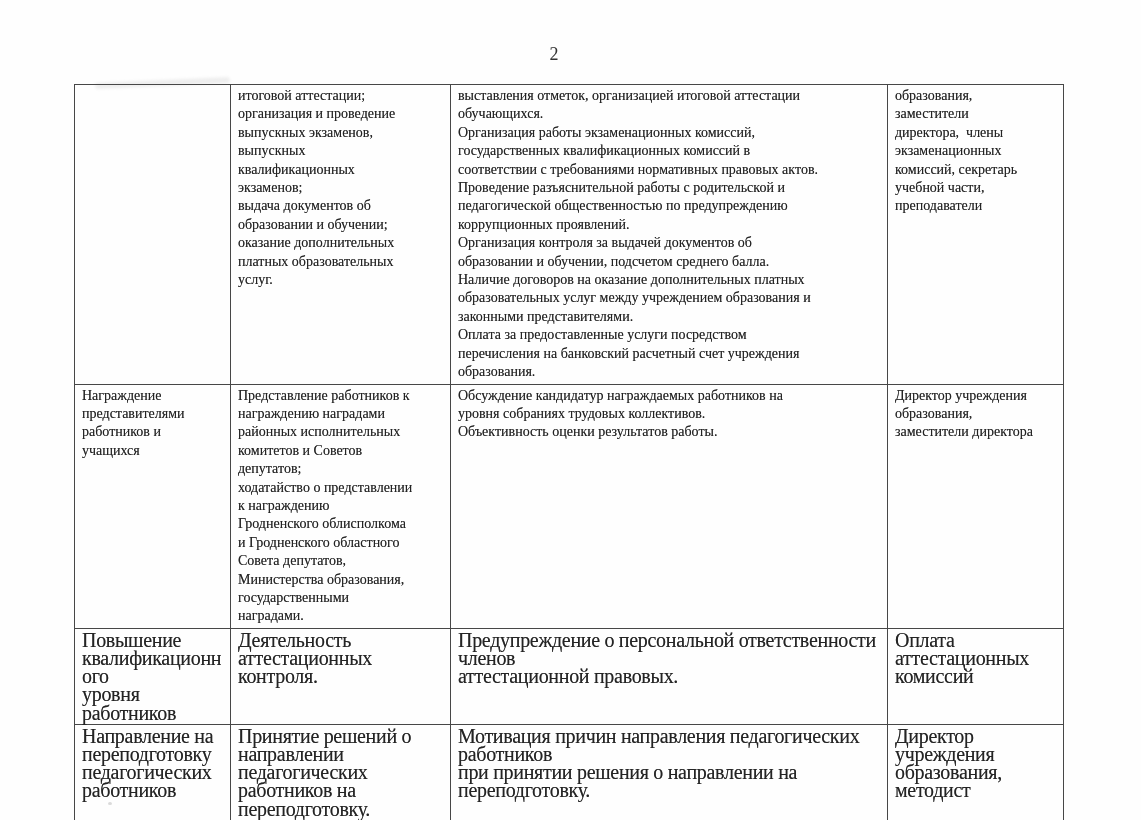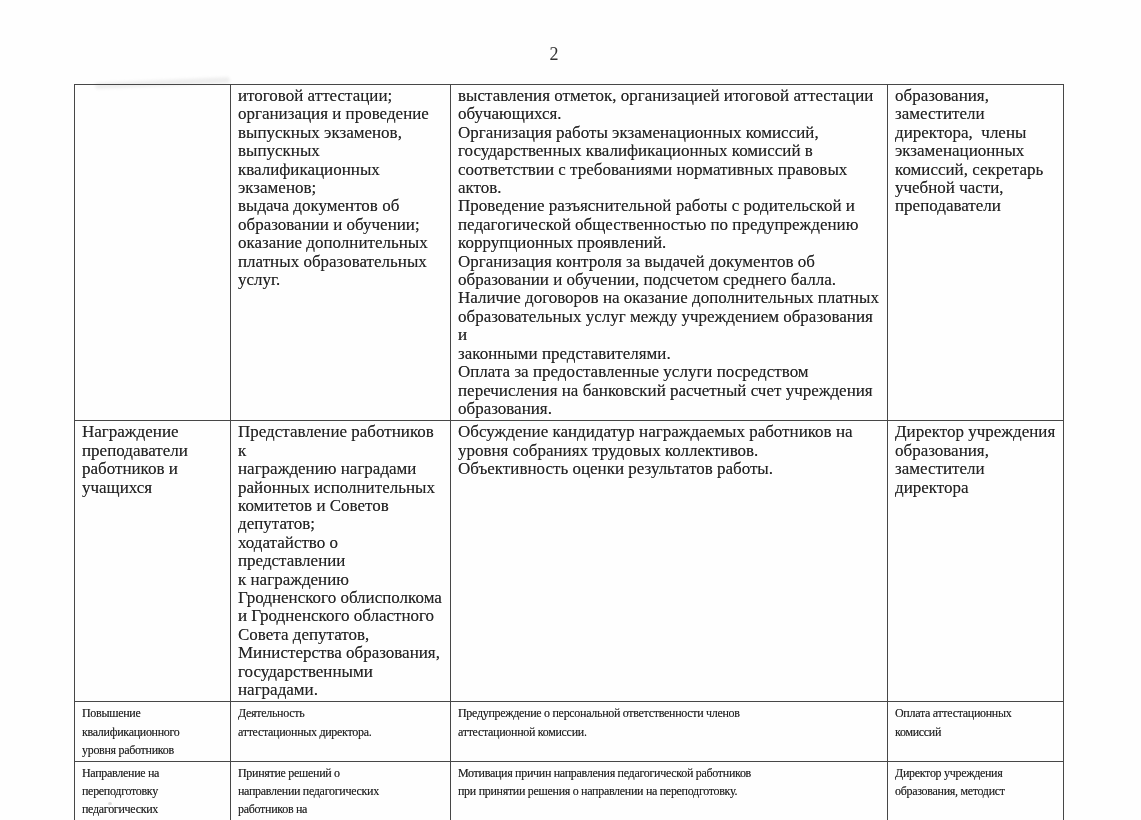--- a/index.html
+++ b/index.html
@@ -35,38 +35,38 @@
     width: 989px;
     table-layout: fixed;
     border-collapse: collapse;
   }
   .doc-table, .doc-table td {
     border: 1.6px solid #474747;
   }
   .doc-table td {
     vertical-align: top;
     padding: 2px 6px 2px 7px;
-    font-size: 17px;
+    font-size: 14px;
     line-height: 18.4px;
     color: #242424;
     white-space: pre-wrap;
     word-wrap: break-word;
     text-shadow: 0 0 0.4px rgba(40,40,40,0.55);
   }
   .col-1 { width: 156px; }
   .col-2 { width: 220px; }
   .col-3 { width: 437px; }
   .col-4 { width: 176px; }
   .row-1 { height: 296px; }
   .row-2 { height: 242px; }
   .row-3 { height: 58px; }
   .row-4 { height: 73px; padding-left: 25px; }
   
   .row-3 td, .row-4 td {
-    font-size: 12px;
+    font-size: 20px;
     letter-spacing: -0.3px;
     line-height: 18.2px;
   }
   .scan-artifact-top {
     position: absolute;
     left: 95px;
     top: 80px;
     width: 135px;
     height: 6px;
     background: #9a9a9a;
@@ -136,21 +136,21 @@
         <td>образования,
 заместители
 директора,  члены
 экзаменационных
 комиссий, секретарь
 учебной части,
 преподаватели</td>
       </tr>
       <tr class="row-2">
         <td>Награждение
-преподаватели
+представителями
 работников и
 учащихся</td>
         <td>Представление работников к
 награждению наградами
 районных исполнительных
 комитетов и Советов
 депутатов;
 ходатайство о представлении
 к награждению
 Гродненского облисполкома
@@ -164,36 +164,36 @@
 Объективность оценки результатов работы.</td>
         <td>Директор учреждения
 образования,
 заместители директора</td>
       </tr>
       <tr class="row-3">
         <td>Повышение
 квалификационного
 уровня работников</td>
         <td>Деятельность
-аттестационных директора.</td>
+аттестационных контроля.</td>
         <td>Предупреждение о персональной ответственности членов
-аттестационной комиссии.</td>
+аттестационной правовых.</td>
         <td>Оплата аттестационных
 комиссий</td>
       </tr>
       <tr class="row-4">
         <td>Направление на
 переподготовку
 педагогических
 работников</td>
         <td>Принятие решений о
 направлении педагогических
 работников на
 переподготовку.</td>
-        <td>Мотивация причин направления педагогической работников
+        <td>Мотивация причин направления педагогических работников
 при принятии решения о направлении на переподготовку.</td>
         <td>Директор учреждения
 образования, методист</td>
       </tr>
     </tbody>
   </table>
 
 </div>
 
 </body></html>

